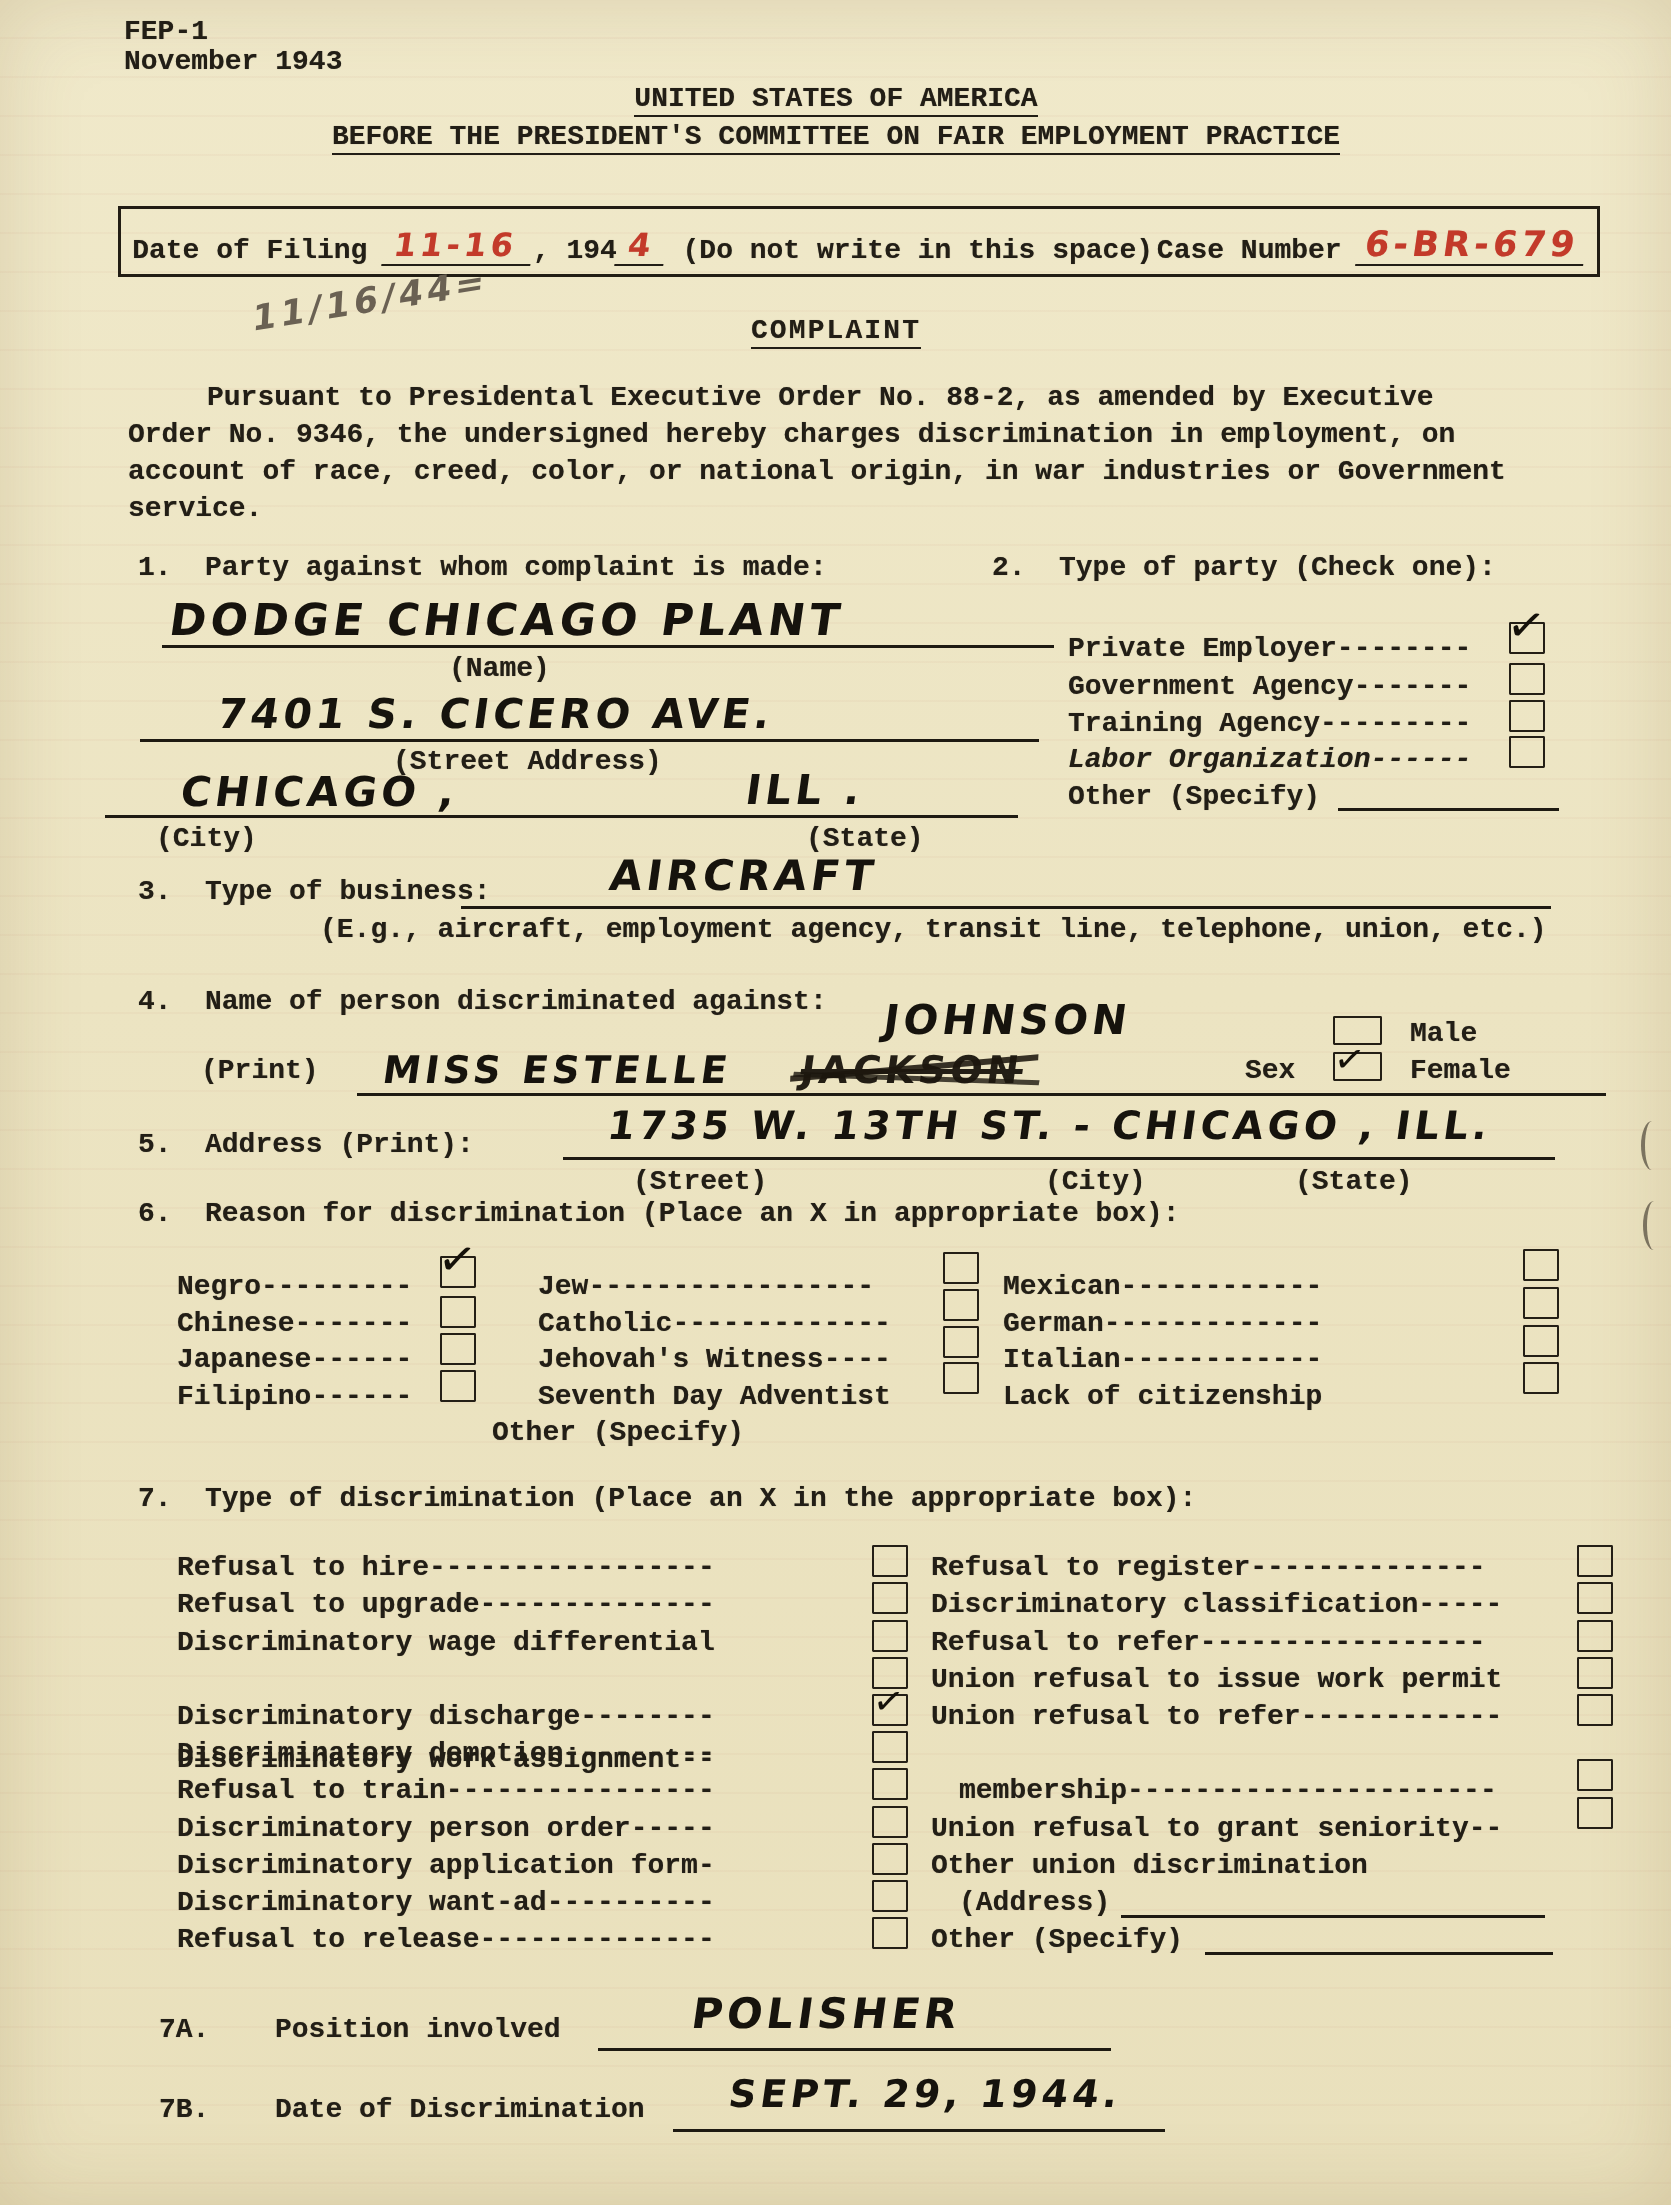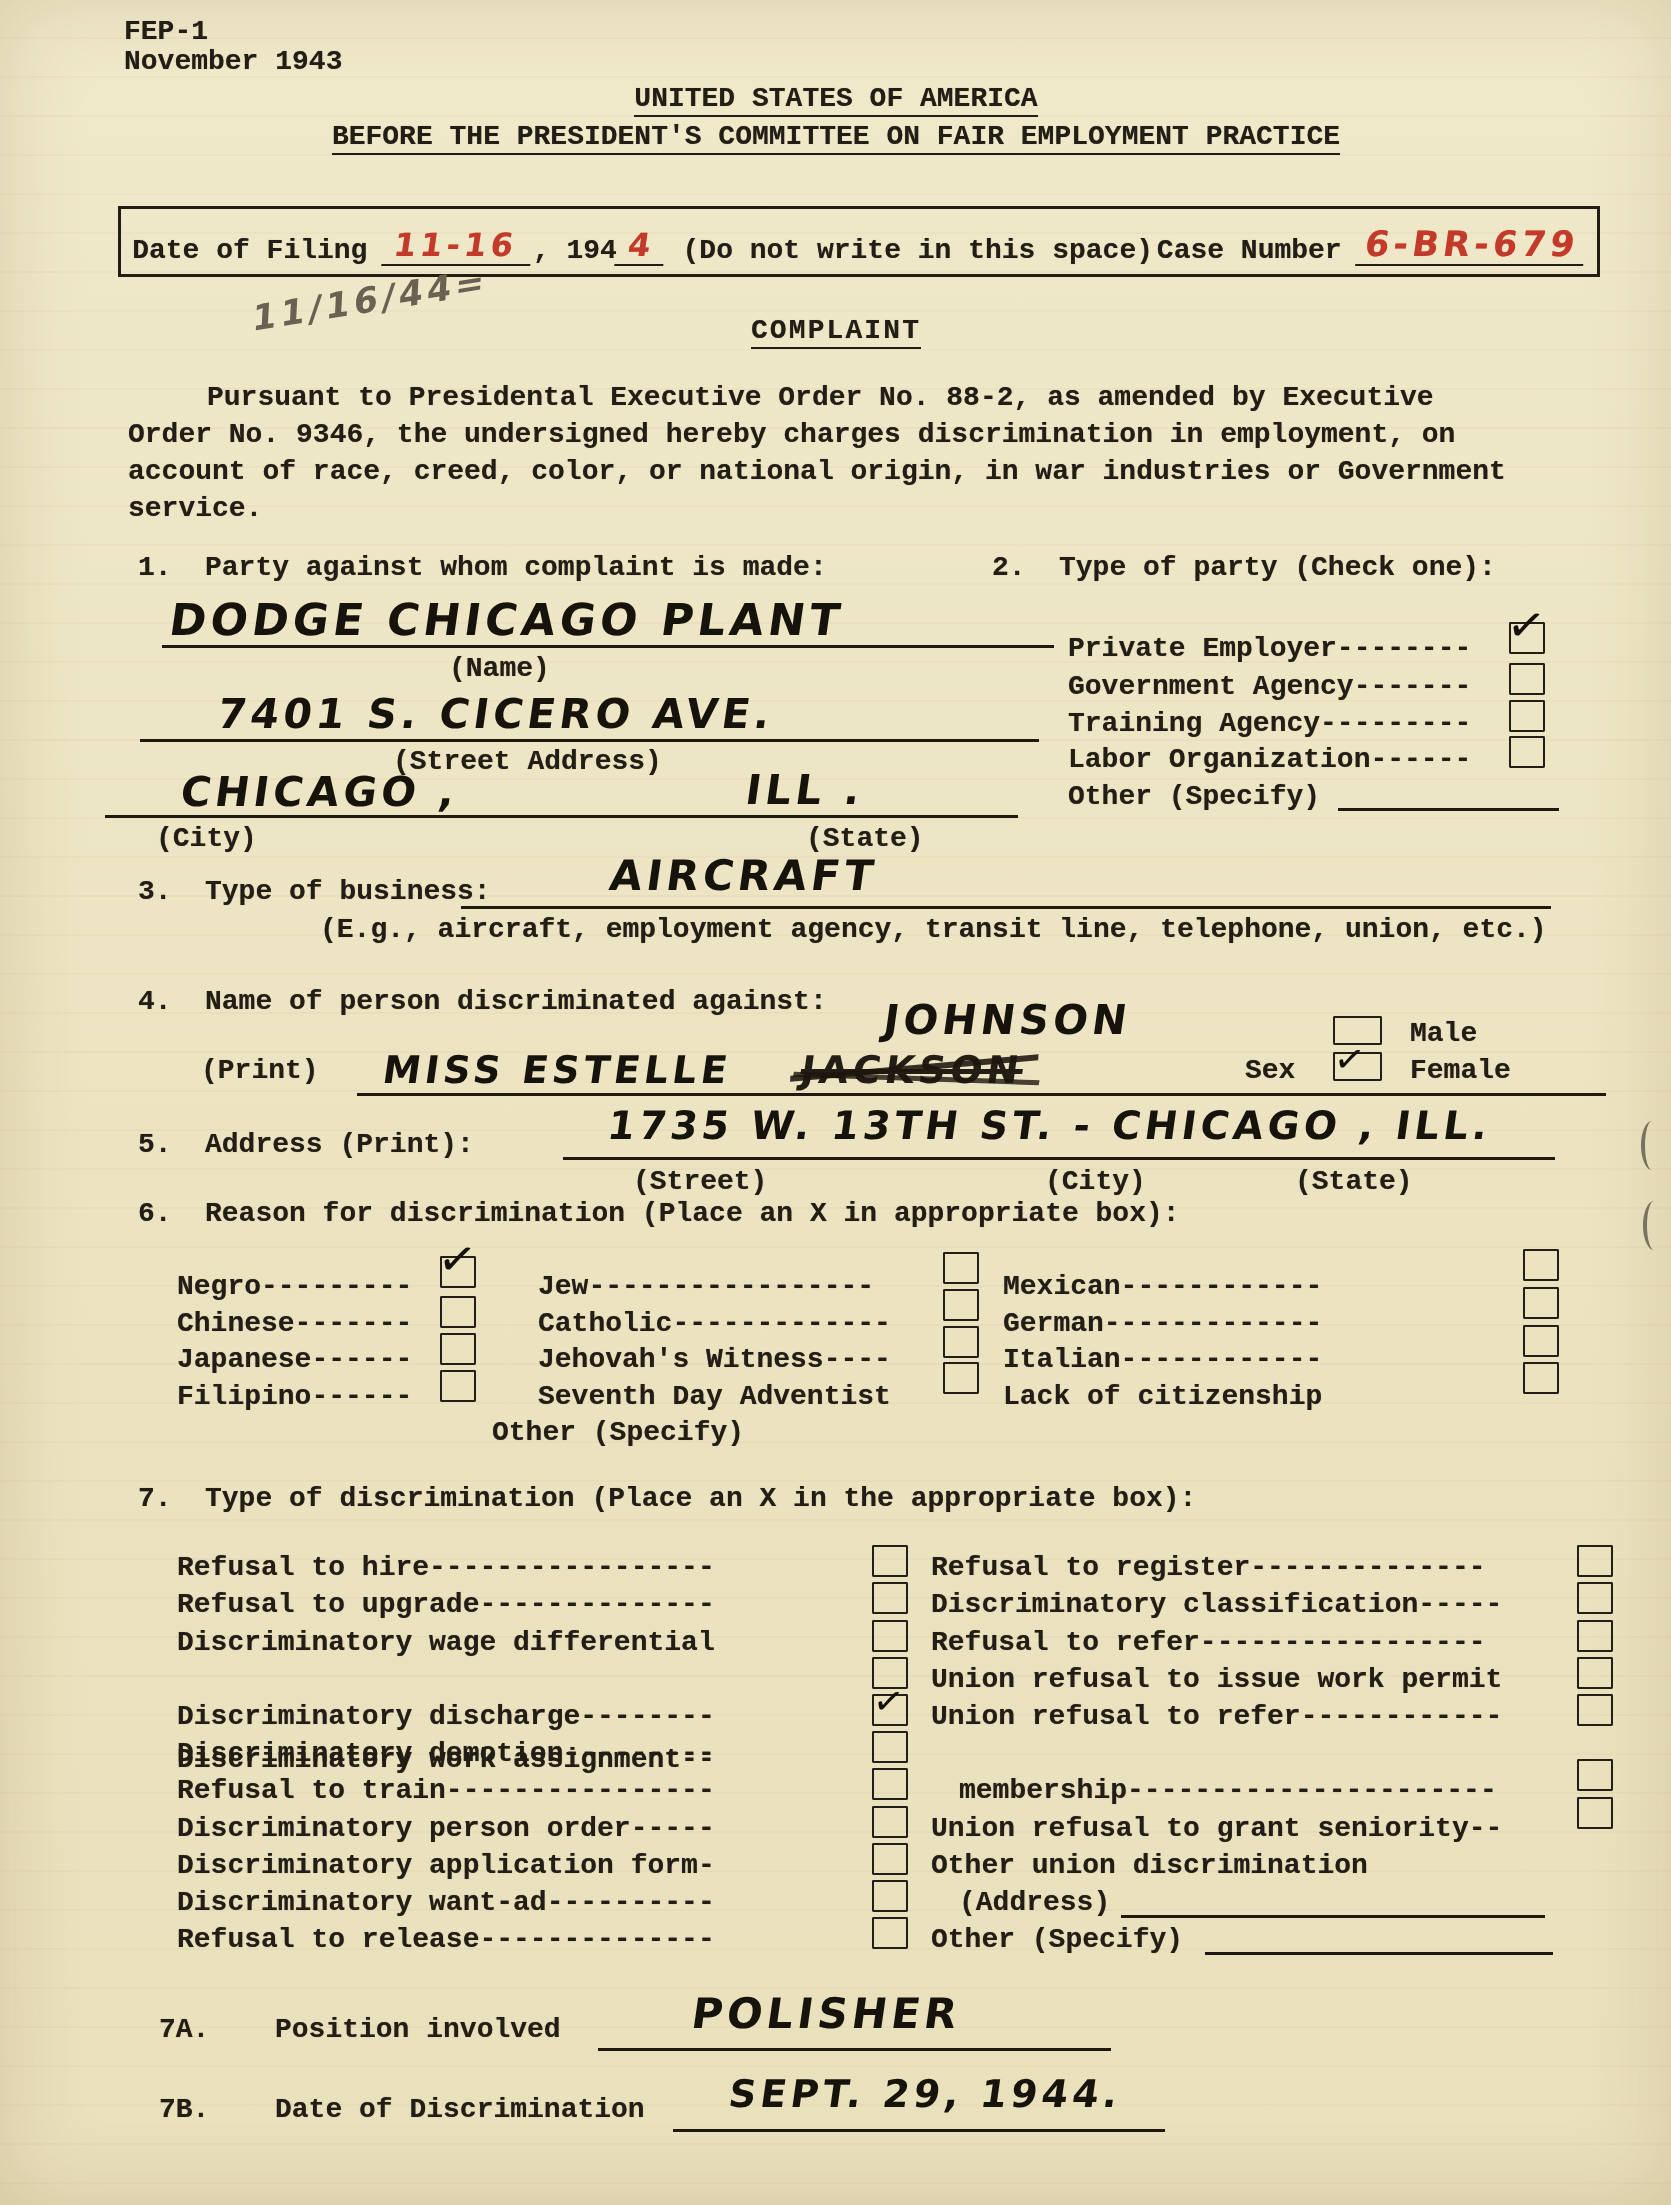--- a/index.html
+++ b/index.html
@@ -99,21 +99,21 @@
 
   <div class="abs mono" style="left:992px;top:552px;">2.</div>
   <div class="abs mono" style="left:1059px;top:552px;">Type of party (Check one):</div>
 
   <div class="abs mono" style="left:1068px;top:633px;">Private Employer--------</div>
   <span class="box checked" style="left:1509px;top:622px;"></span>
   <div class="abs mono" style="left:1068px;top:671px;">Government Agency-------</div>
   <span class="box" style="left:1509px;top:663px;"></span>
   <div class="abs mono" style="left:1068px;top:708px;">Training Agency---------</div>
   <span class="box" style="left:1509px;top:700px;"></span>
-  <div class="abs mono" style="left:1068px;top:744px;">Labor Organization------</div>
+  <div class="abs mono" style="left:1068px;top:744px;font-style:italic;">Labor Organization------</div>
   <span class="box" style="left:1509px;top:736px;"></span>
   <div class="abs mono" style="left:1068px;top:781px;">Other (Specify)</div>
   <div class="fill-line" style="left:1338px;top:808px;width:221px;"></div>
 
   <div class="abs mono" style="left:138px;top:876px;">3.</div>
   <div class="abs mono" style="left:205px;top:876px;">Type of business:</div>
   <div class="abs hw" style="left:610px;top:851px;font-size:42px;">AIRCRAFT</div>
   <div class="fill-line" style="left:461px;top:906px;width:1090px;"></div>
   <div class="abs mono" style="left:320px;top:914px;">(E.g., aircraft, employment agency, transit line, telephone, union, etc.)</div>
 

